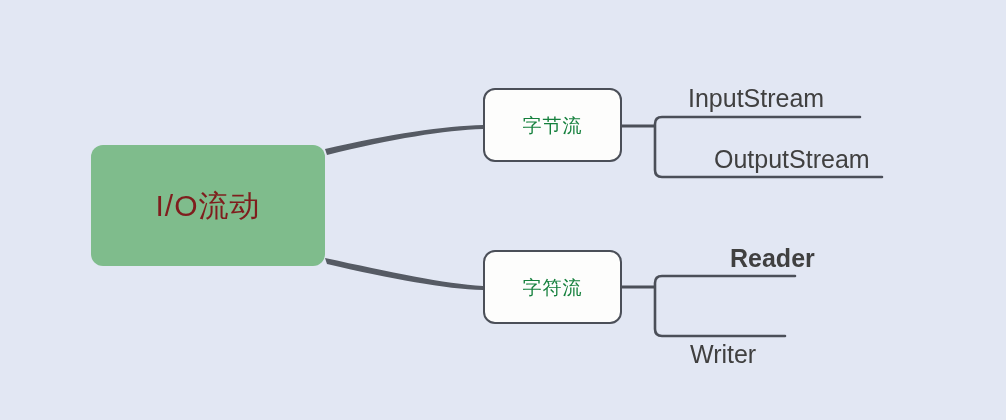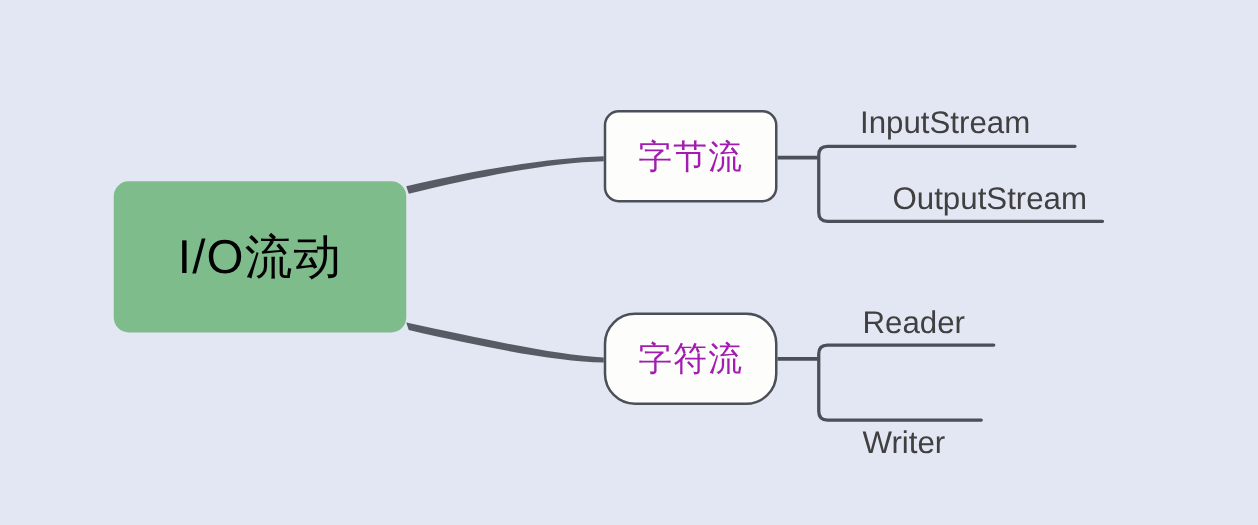--- a/index.html
+++ b/index.html
@@ -34,70 +34,69 @@
     width: 234px;
     height: 121px;
     background: #7fbc8c;
     border-radius: 12px;
     display: flex;
     align-items: center;
     justify-content: center;
     box-sizing: border-box;
   }
   .root-label {
-    color: #000000;
-    font-size: 38px;
+    color: #7f1d1d;
+    font-size: 30px;
     letter-spacing: 1px;
     line-height: 1;
     white-space: nowrap;
   }
 
   
   .branch-node {
     position: absolute;
     background: #fdfdfc;
     border: 2.5px solid #4b4f58;
     border-radius: 12px;
     display: flex;
     align-items: center;
     justify-content: center;
     box-sizing: border-box;
   }
   .branch-label {
-    color: #a21caf;
-    font-size: 27px;
+    color: #15803d;
+    font-size: 19px;
     line-height: 1;
     white-space: nowrap;
     letter-spacing: 1px;
   }
   #node-byte {
     left: 483px;
     top: 88px;
     width: 139px;
     height: 74px;
   }
   #node-char {
     left: 483px;
     top: 250px;
     width: 139px;
     height: 74px;
-    border-radius: 25px;
   }
 
   
   .leaf {
     position: absolute;
     color: #404040;
     font-size: 25px;
     line-height: 1;
     white-space: nowrap;
   }
   #leaf-input  { left: 688px; top: 86px;  }
   #leaf-output { left: 688px; top: 147px; margin-left: 26px; }
-  #leaf-reader { left: 690px; top: 246px; }
+  #leaf-reader { left: 730px; top: 246px; font-weight: bold; }
   #leaf-writer { left: 690px; top: 306px; margin-top: 36px; }
 </style>
 </head>
 <body>
 
 <div id="canvas">
 
   <svg id="wires" viewBox="0 0 1006 420" xmlns="http://www.w3.org/2000/svg">
 
     <path d="M 325,149 C 390,134 445,126 483,125 L 483,129 C 445,130 392,139 327,155 Z" fill="#565b64"></path>

